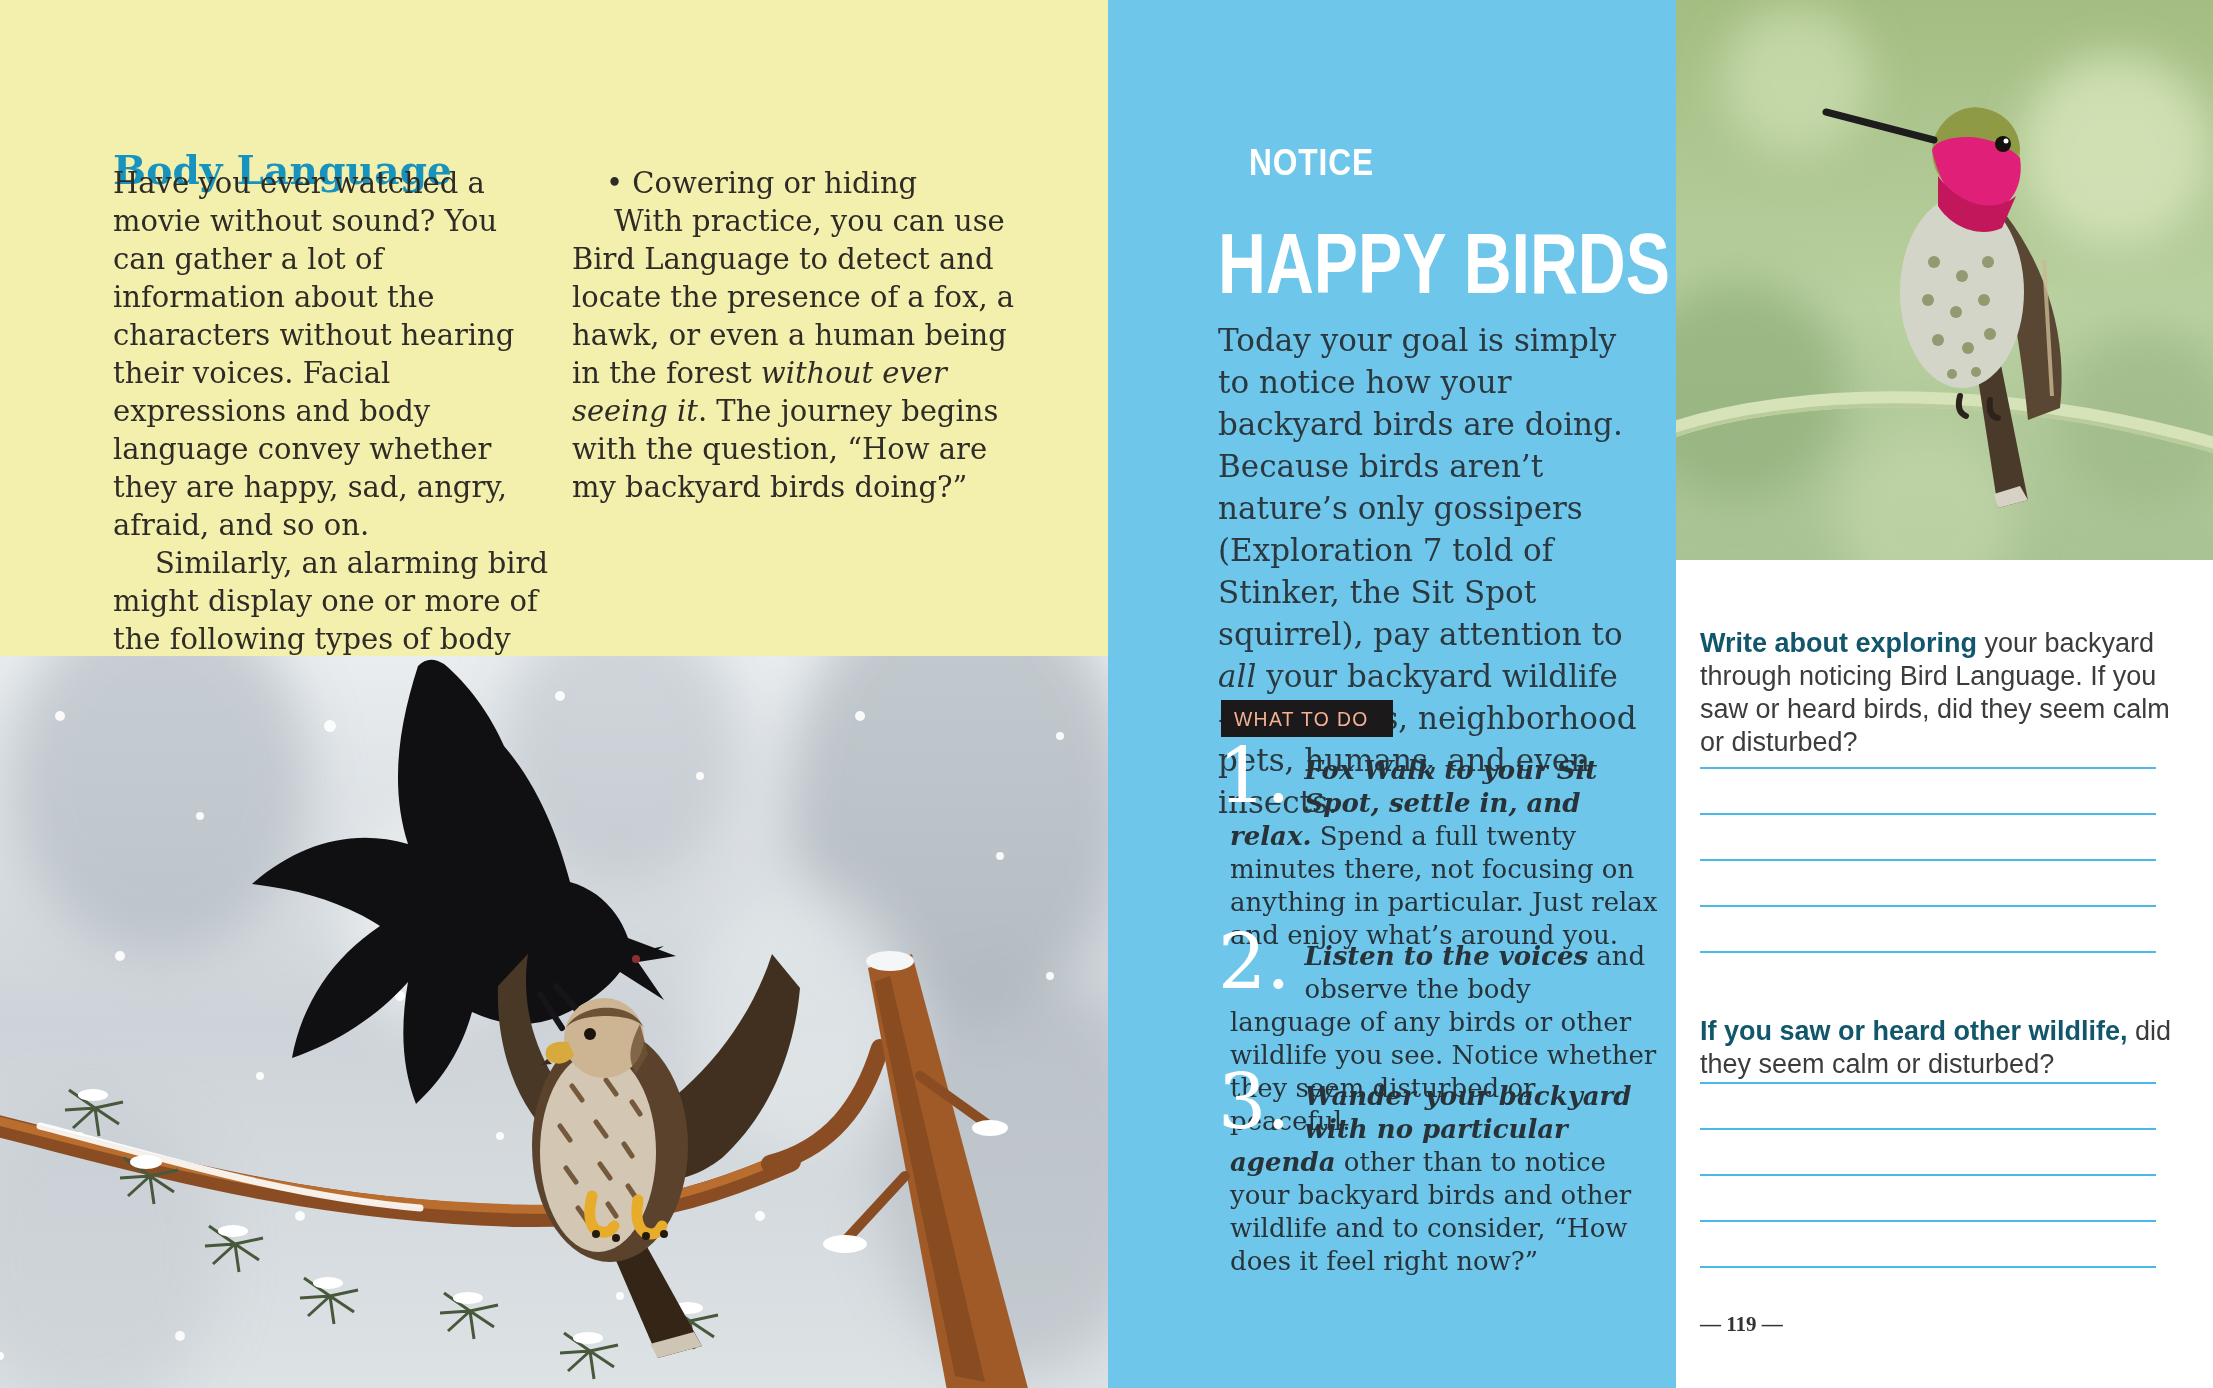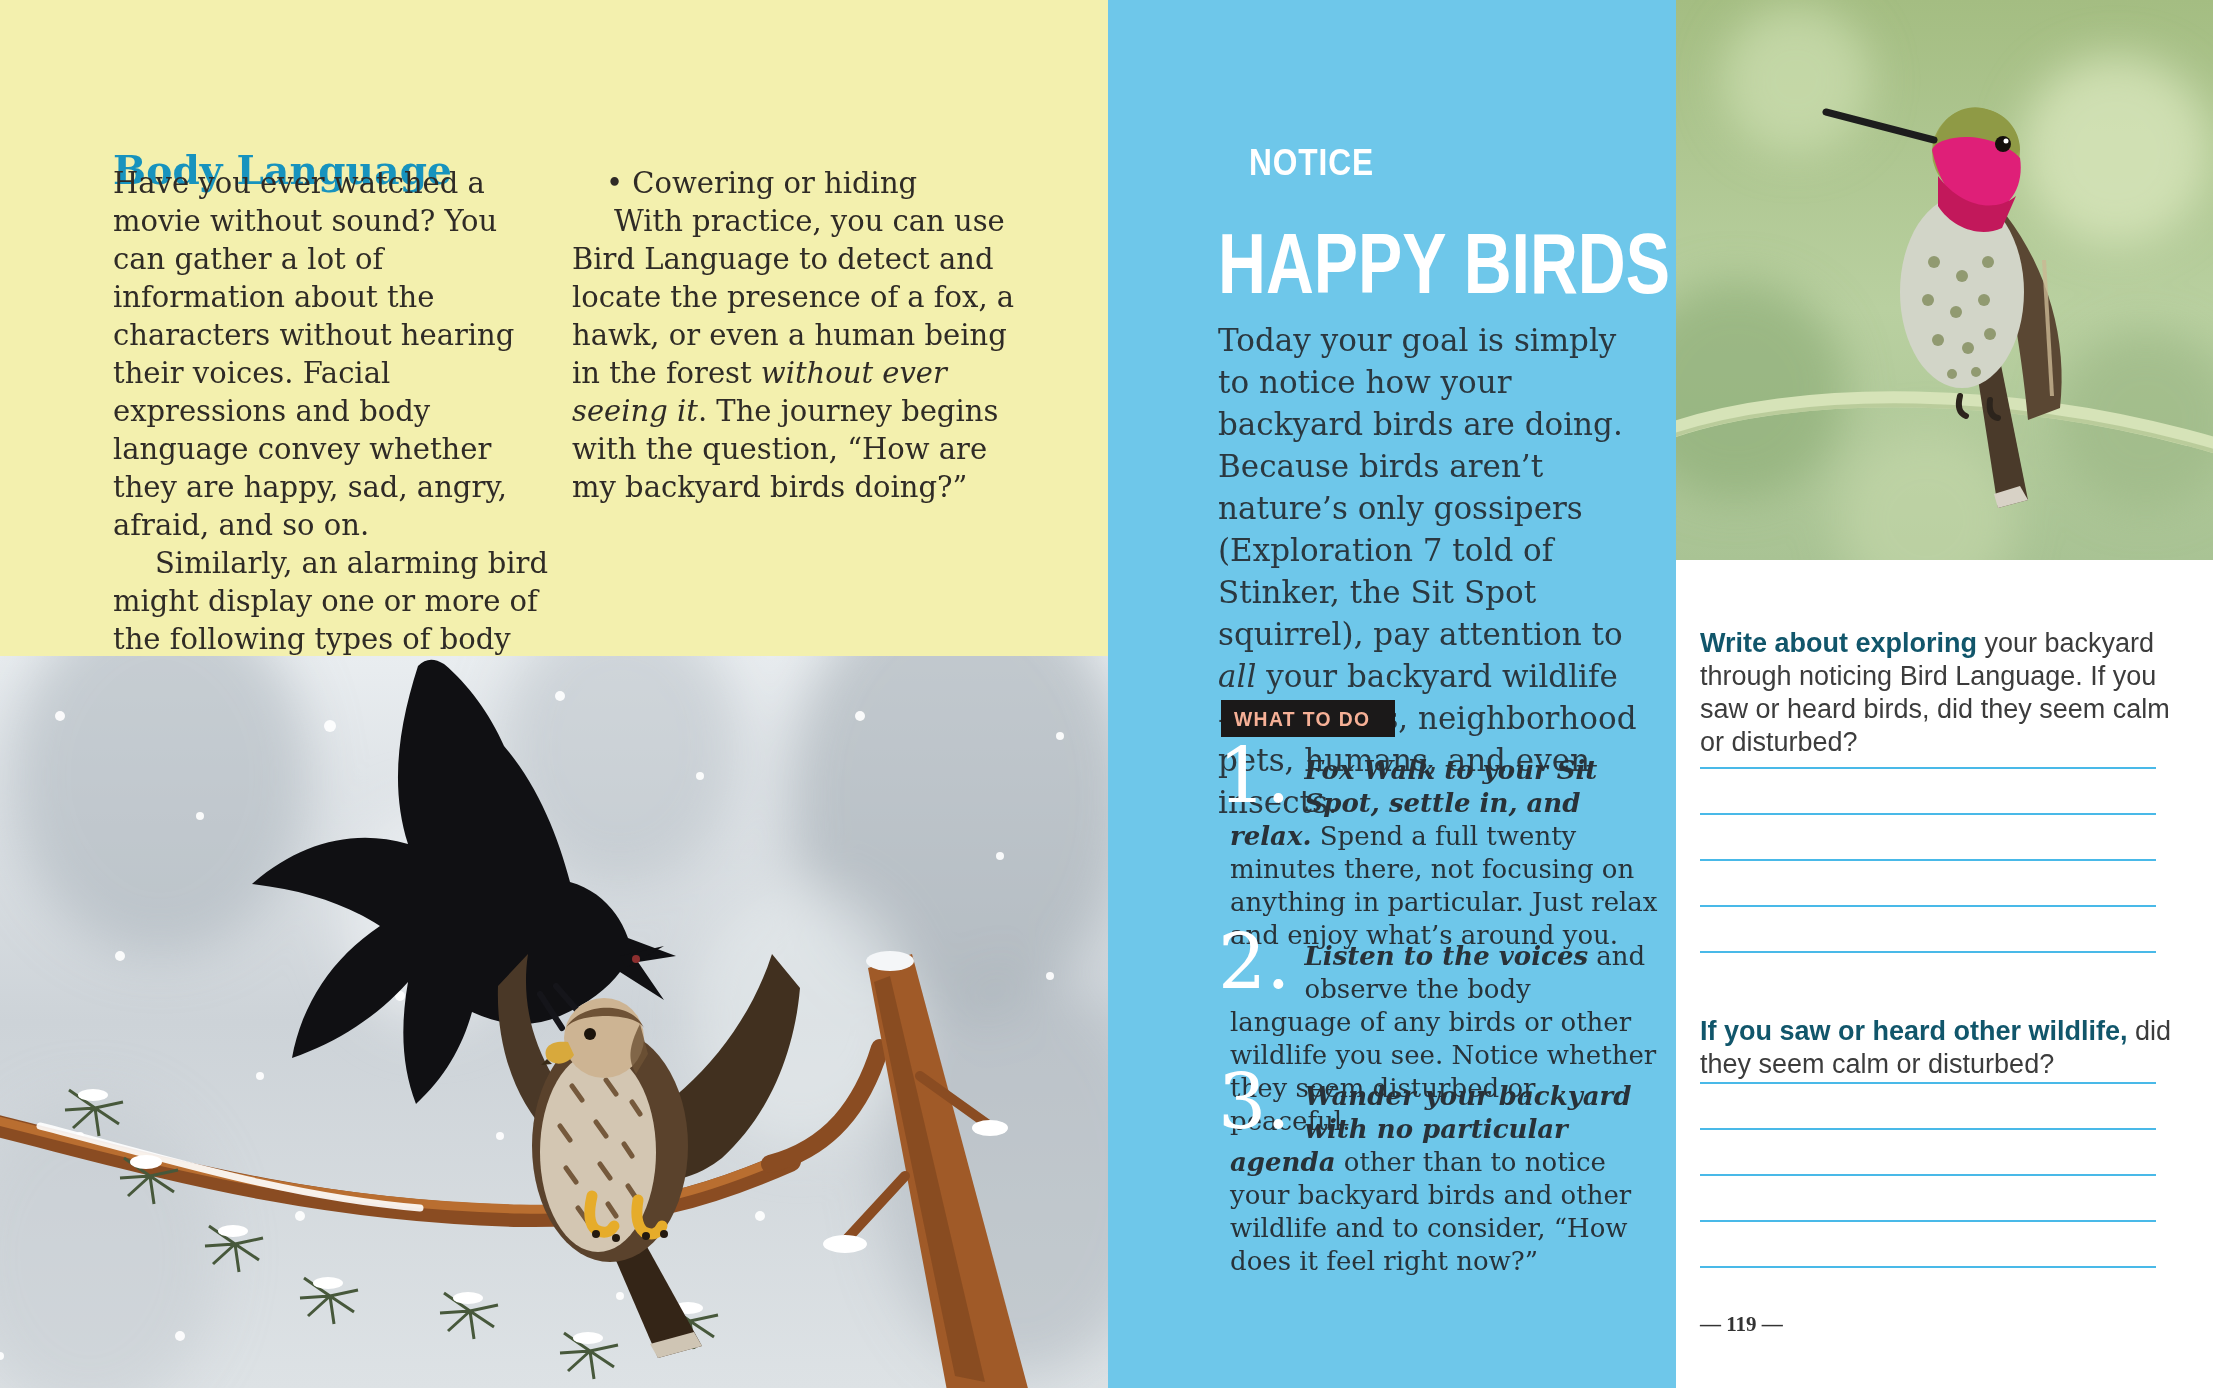--- a/index.html
+++ b/index.html
@@ -29,21 +29,21 @@
 
   
   .kicker{position:absolute;left:1234px;top:106px;font-family:"Liberation Sans",sans-serif;
     font-weight:bold;font-size:36px;color:#ffffff;letter-spacing:1px;margin-left:15px;}
   .kicker>span{display:inline-block;transform:scaleX(.88);transform-origin:left center;}
   .big-title{position:absolute;left:1218px;top:158px;font-family:"Liberation Sans",sans-serif;
     font-weight:bold;font-size:85px;color:#ffffff;letter-spacing:0px;}
   .big-title>span{display:inline-block;transform:scaleX(.78);transform-origin:left center;}
   .blue-intro{position:absolute;left:1218px;top:288px;width:438px;font-size:31px;line-height:42px;color:#2b3840;}
   .badge{position:absolute;left:1221px;top:700px;background:#1b1919;color:#f6b096;
-    font-family:"Liberation Sans",sans-serif;font-weight:bold;font-size:21px;letter-spacing:1.5px;
+    font-family:"Liberation Sans",sans-serif;font-weight:normal;font-size:21px;letter-spacing:1.5px;
     padding:7px 13px 6px 13px;}
   .badge>span{display:inline-block;transform:scaleX(.92);transform-origin:left center;}
   .step{position:absolute;left:1218px;width:452px;font-size:26px;line-height:33px;color:#283239;}
   .step p{margin:12px;}
   .step-num{float:left;font-family:"DejaVu Serif",serif;font-size:76px;line-height:64px;color:#ffffff;
     margin-right:14px;margin-top:2px;}
   .step .lead{font-weight:bold;font-style:italic;}
   .step-1{top:742px;}
   .step-2{top:928px;}
   .step-3{top:1068px;}

